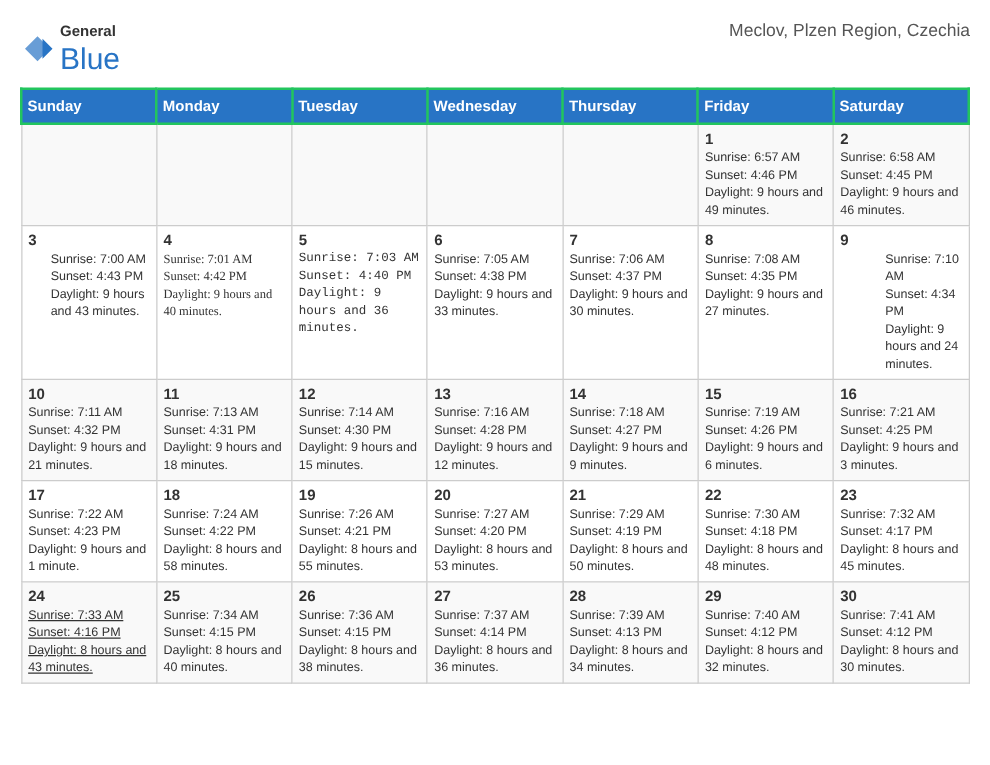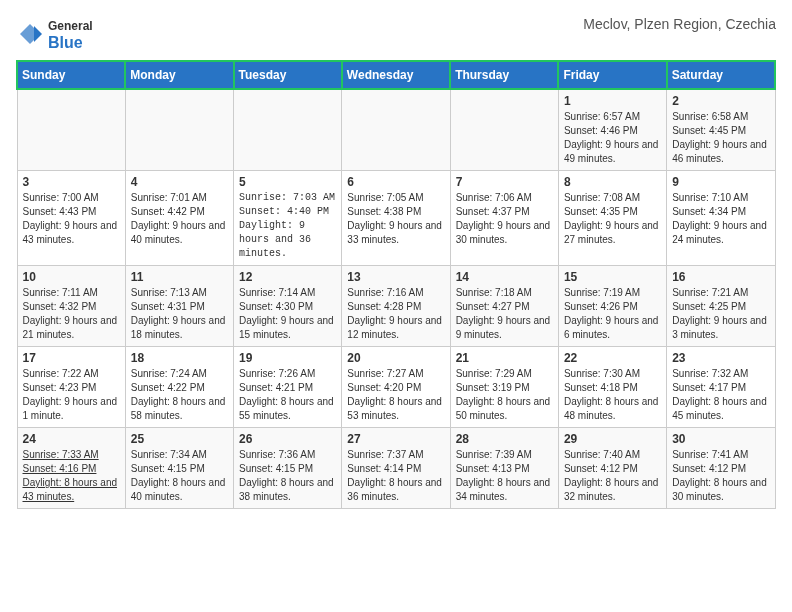--- a/index.html
+++ b/index.html
@@ -85,21 +85,21 @@
 <body>
 
 <div class="header-area">
   <div class="logo">
     <svg class="logo-icon" viewBox="0 0 28 28" xmlns="http://www.w3.org/2000/svg">
       <path d="M14 4 L24 14 L14 24 L4 14 Z" fill="#2874c5" opacity="0.7"></path>
       <path d="M18 6 L26 14 L18 22" fill="#2874c5"></path>
     </svg>
     <div>
       <span style="font-size:12px;font-weight:bold;color:#333;">General</span><br>
-      <span style="font-size:16px;font-weight:bold;color:#2874c5;text-align:right;">Blue</span>
+      <span style="font-size:24px;font-weight:normal;color:#2874c5;text-align:right;">Blue</span>
     </div>
   </div>
   <div class="title-area">
     <div class="location-subtitle">Meclov, Plzen Region, Czechia</div>
   </div>
 </div>
 
 <table>
   <thead>
     <tr>
@@ -128,27 +128,27 @@
         <td>
           <span class="day-number">2</span>
           <div class="day-info" style="white-space: pre-line;">Sunrise: 6:58 AM
 Sunset: 4:45 PM
 Daylight: 9 hours and 46 minutes.</div>
         </td>
       </tr>
       <tr>
         <td>
           <span class="day-number">3</span>
-          <div class="day-info" style="white-space: pre-line;">Sunrise: 7:00 AM
+          <div class="day-info" style="white-space: pre-line; margin-left: 18px;">Sunrise: 7:00 AM
 Sunset: 4:43 PM
 Daylight: 9 hours and 43 minutes.</div>
         </td>
         <td>
           <span class="day-number">4</span>
-          <div class="day-info" style="white-space: pre-line;">Sunrise: 7:01 AM
+          <div class="day-info" style="white-space: pre-line; font-family: Liberation Serif, serif;">Sunrise: 7:01 AM
 Sunset: 4:42 PM
 Daylight: 9 hours and 40 minutes.</div>
         </td>
         <td>
           <span class="day-number">5</span>
           <div class="day-info" style="white-space: pre-line; font-family: Liberation Mono, monospace;">Sunrise: 7:03 AM
 Sunset: 4:40 PM
 Daylight: 9 hours and 36 minutes.</div>
         </td>
         <td>
@@ -164,21 +164,21 @@
 Daylight: 9 hours and 30 minutes.</div>
         </td>
         <td>
           <span class="day-number">8</span>
           <div class="day-info" style="white-space: pre-line;">Sunrise: 7:08 AM
 Sunset: 4:35 PM
 Daylight: 9 hours and 27 minutes.</div>
         </td>
         <td>
           <span class="day-number">9</span>
-          <div class="day-info" style="white-space: pre-line;">Sunrise: 7:10 AM
+          <div class="day-info" style="white-space: pre-line; margin-left: 36px;">Sunrise: 7:10 AM
 Sunset: 4:34 PM
 Daylight: 9 hours and 24 minutes.</div>
         </td>
       </tr>
       <tr>
         <td>
           <span class="day-number">10</span>
           <div class="day-info" style="white-space: pre-line;">Sunrise: 7:11 AM
 Sunset: 4:32 PM
 Daylight: 9 hours and 21 minutes.</div>
@@ -241,21 +241,21 @@
         </td>
         <td>
           <span class="day-number">20</span>
           <div class="day-info" style="white-space: pre-line;">Sunrise: 7:27 AM
 Sunset: 4:20 PM
 Daylight: 8 hours and 53 minutes.</div>
         </td>
         <td>
           <span class="day-number">21</span>
           <div class="day-info" style="white-space: pre-line;">Sunrise: 7:29 AM
-Sunset: 3:19 PM
+Sunset: 4:19 PM
 Daylight: 8 hours and 50 minutes.</div>
         </td>
         <td>
           <span class="day-number">22</span>
           <div class="day-info" style="white-space: pre-line;">Sunrise: 7:30 AM
 Sunset: 4:18 PM
 Daylight: 8 hours and 48 minutes.</div>
         </td>
         <td>
           <span class="day-number">23</span>

